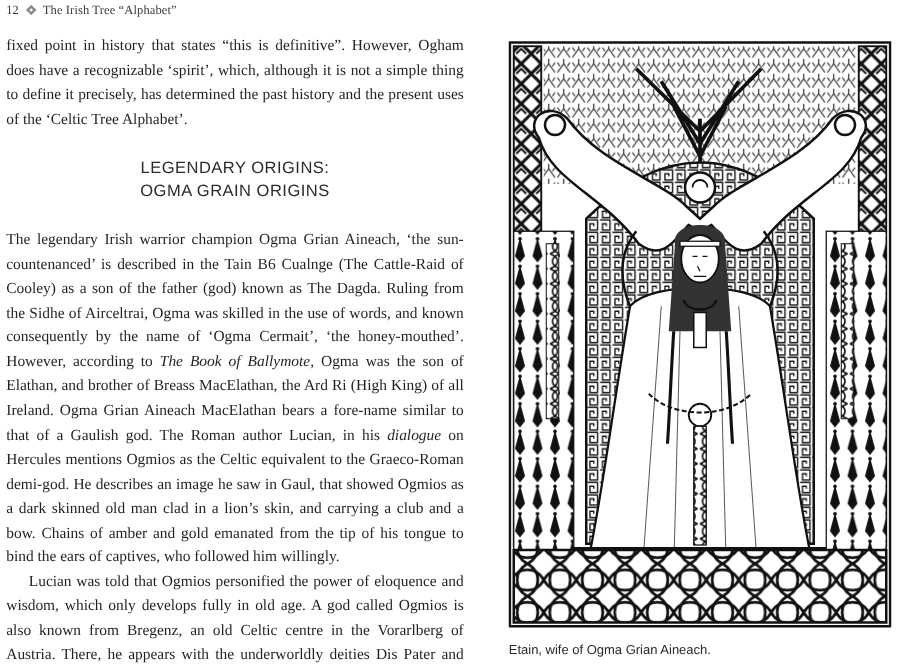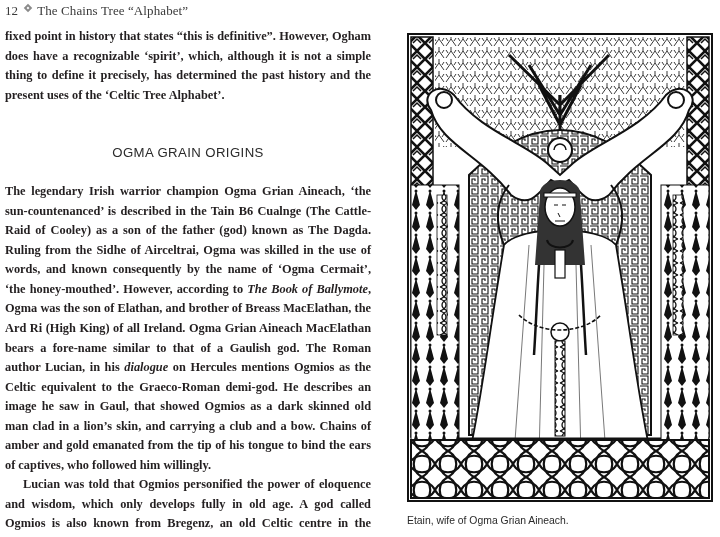--- a/index.html
+++ b/index.html
@@ -1,38 +1,38 @@
 <!DOCTYPE html>
 <html><head>
 <meta charset="utf-8">
 <style>
   * { margin: 0; padding: 0; box-sizing: border-box; }
   html, body { width: 720px; height: 537px; background: #ffffff; overflow: hidden; }
   body { position: relative; font-family: "Liberation Serif", "DejaVu Serif", serif; color: #231f20; }
 
   .running-head {
     position: absolute; left: 5px; top: 3px;
-    font-size: 13px; color: #3a3a3a; letter-spacing: 0.1px;
+    font-size: 10px; color: #3a3a3a; letter-spacing: 0.1px;
     display: flex; align-items: flex-start; gap: 5px;
   }
   .running-head .ornament { display: inline-block; width: 9px; height: 9px; position: relative; }
   .running-head .ornament::before {
     content: ""; position: absolute; left: 1.5px; top: 1.5px; width: 6px; height: 6px;
     background: #8a8a8a; transform: rotate(45deg);
   }
   .running-head .ornament::after {
     content: ""; position: absolute; left: 3.5px; top: 3.5px; width: 2px; height: 2px;
     background: #fff; transform: rotate(45deg);
   }
 
   .text-col {
     position: absolute; left: 5px; top: 27px; width: 366px;
     font-size: 12.35px; line-height: 19.55px; text-align: justify;
   }
-  .text-col p { margin: 0; font-weight: bold; }
+  .text-col p { margin: 0; }
   .text-col p.indent { text-indent: 18px; }
   .text-col em { font-style: italic; }
 
   .section-heading {
     font-family: "Liberation Sans", "DejaVu Sans", sans-serif;
     font-size: 13.2px; letter-spacing: 0.4px; text-align: center;
     line-height: 19px; color: #2a2a2a; font-weight: normal;
     margin: 19px 0 20px 0;
   }
 
@@ -47,28 +47,28 @@
     text-align: left; font-family: "Liberation Sans", "DejaVu Sans", sans-serif;
     font-size: 10.4px; color: #2a2a2a;
   }
 </style>
 </head>
 <body>
 
 <div class="running-head">
   <span>12</span>
   <span class="ornament"></span>
-  <span>The Chains Tree “Alphabet”</span>
+  <span>The Irish Tree “Alphabet”</span>
 </div>
 
 <div class="text-col">
   <p>fixed point in history that states “this is definitive”. However, Ogham does have a recognizable ‘spirit’, which, although it is not a simple thing to define it precisely, has determined the past history and the present uses of the ‘Celtic Tree Alphabet’.</p>
 
   <h2 class="section-heading">
-    <br>
+    <span>LEGENDARY ORIGINS:</span><br>
     <span>OGMA GRAIN ORIGINS</span>
   </h2>
 
   <p><span>The legendary Irish warrior champion Ogma Grian Aineach, ‘the sun-countenanced’ is described in the Tain B6 Cualnge (The Cattle-Raid of Cooley) as a son of the father (god) known as The Dagda. Ruling from the Sidhe of Airceltrai, Ogma was skilled in the use of words, and known consequently by the name of ‘Ogma Cermait’, ‘the honey-mouthed’. However, according to </span><em>The Book of Ballymote</em><span>, Ogma was the son of Elathan, and brother of Breass MacElathan, the Ard Ri (High King) of all Ireland. Ogma Grian Aineach MacElathan bears a fore-name similar to that of a Gaulish god. The Roman author Lucian, in his </span><em>dialogue</em><span> on Hercules mentions Ogmios as the Celtic equivalent to the Graeco-Roman demi-god. He describes an image he saw in Gaul, that showed Ogmios as a dark skinned old man clad in a lion’s skin, and carrying a club and a bow. Chains of amber and gold emanated from the tip of his tongue to bind the ears of captives, who followed him willingly.</span></p>
 
   <p class="indent"><span>Lucian was told that Ogmios personified the power of eloquence and wisdom, which only develops fully in old age. A god called Ogmios is also known from Bregenz, an old Celtic centre in the Vorarlberg of Austria. There, he appears with the underworldly deities Dis Pater and Aeracura, and is assumed to be a psychopomp or guide of the dead in the underworld like they are. The golden chains described by Lucian appear as golden rays in a Romano-British image of Ogmios, echoing the Irish ‘sun-countenanced’ epithet of Ogma. Also a fragment of pot-tery found at Rutupiae (Richborough) depicts a god with rays coming from the head and a whip in his hand, with the inscription </span></p>
 </div>
 
 <div class="figure">
   <svg viewBox="0 0 302 465" preserveAspectRatio="none">

